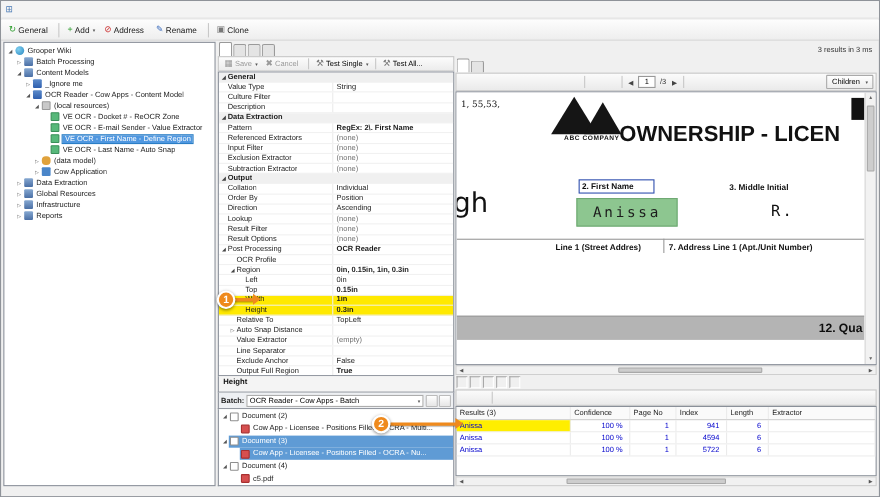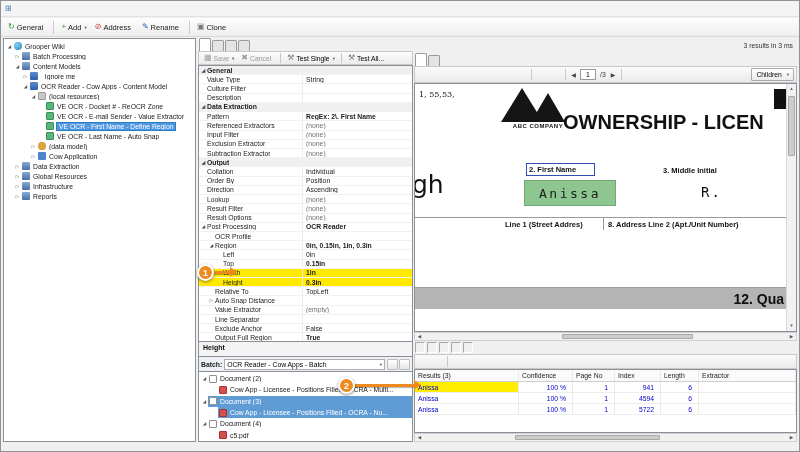--- a/index.html
+++ b/index.html
@@ -96,21 +96,21 @@
   .green-box{position:absolute;left:109px;top:96px;width:92px;height:26px;background:#8dc690;border:1px solid #6fa973;display:flex;align-items:center;justify-content:center}
   .green-box span{font-family:"DejaVu Sans Mono",monospace;font-size:13px;letter-spacing:2.5px;color:#1c1c1c}
   .mi-value{position:absolute;left:286px;top:100px;font-family:"DejaVu Sans Mono",monospace;font-size:14px;letter-spacing:2px}
   .rule{position:absolute;left:0;right:0;top:133px;height:1px;background:#9a9a9a}
   .vtick{position:absolute;left:188px;top:133px;width:1px;height:13px;background:#9a9a9a}
   .addr1-label{position:absolute;left:90px;top:136px;font-size:7.5px;font-weight:bold}
   .addr2-label{position:absolute;left:193px;top:136px;font-size:7.5px;font-weight:bold}
   .hand-street{position:absolute;left:46px;top:150px;font-family:"DejaVu Sans Mono",monospace;font-size:16px;letter-spacing:3px}
   .gray-bar{position:absolute;left:0;right:0;top:203px;height:22px;background:#b4b4b4;display:flex;align-items:center;border-top:1px solid #9c9c9c}
   .bar-text{padding-left:6px;font-size:9.5px;font-weight:bold;color:#0e0e0e;white-space:nowrap}
-  .bar-right{margin-left:auto;padding-right:2px;font-size:14px;font-weight:bold;color:#0e0e0e;white-space:nowrap}
+  .bar-right{margin-left:auto;padding-right:2px;font-size:11px;font-weight:bold;color:#0e0e0e;white-space:nowrap}
   .vscroll{position:absolute;right:0;top:0;bottom:0;width:10px;background:#f2f2f2;border-left:1px solid #d8d8d8}
   .varrow{position:absolute;left:0;right:0;height:10px;font-size:4.5px;color:#666;text-align:center;line-height:10px}
   .varrow.up{top:0}.varrow.down{bottom:0}
   .vthumb{position:absolute;left:1px;right:1px;top:12px;height:60px;background:#cdcdcd;border:1px solid #a8a8a8;border-radius:1px}
   .hscroll{height:9px;background:#f1f1f1;border:1px solid #cfcfcf;display:flex;align-items:center;flex:none}
   .harrow{width:9px;font-size:4.5px;color:#555;text-align:center;flex:none}
   .htrack{flex:1;position:relative;height:100%}
   .hthumb{position:absolute;top:1px;bottom:1px;background:#cdcdcd;border:1px solid #a8a8a8;border-radius:1px}
   .scalebar{height:13px;display:flex;gap:2px;padding:1px 1px;background:#f0f0f0}
   .scell{border:1px solid;border-color:#a8a8a8 #fff #fff #a8a8a8;background:#f0f0f0;font-size:6.6px;color:#222;display:flex;align-items:center;padding:0 4px;white-space:nowrap}
@@ -633,21 +633,21 @@
         <span class="field2-box">2. First Name</span>
         <span class="field3-label">3. Middle Initial</span>
         <span class="hand-gh">gh</span>
         <span class="green-box">
             <span>Anissa</span>
           </span>
         <span class="mi-value">R.</span>
         <span class="rule"></span>
         <span class="vtick"></span>
         <span class="addr1-label">Line 1 (Street Addres)</span>
-        <span class="addr2-label">8. Address Line 2 (Apt./Unit Number)</span>
+        <span class="addr2-label">7. Address Line 1 (Apt./Unit Number)</span>
         <div class="gray-bar">
           <span class="bar-right">12. Qua</span>
         </div>
       </div>
       <div class="vscroll">
         <div class="varrow up">▲</div>
         <div class="vthumb"></div>
         <div class="varrow down">▼</div>
       </div>
     </div>

